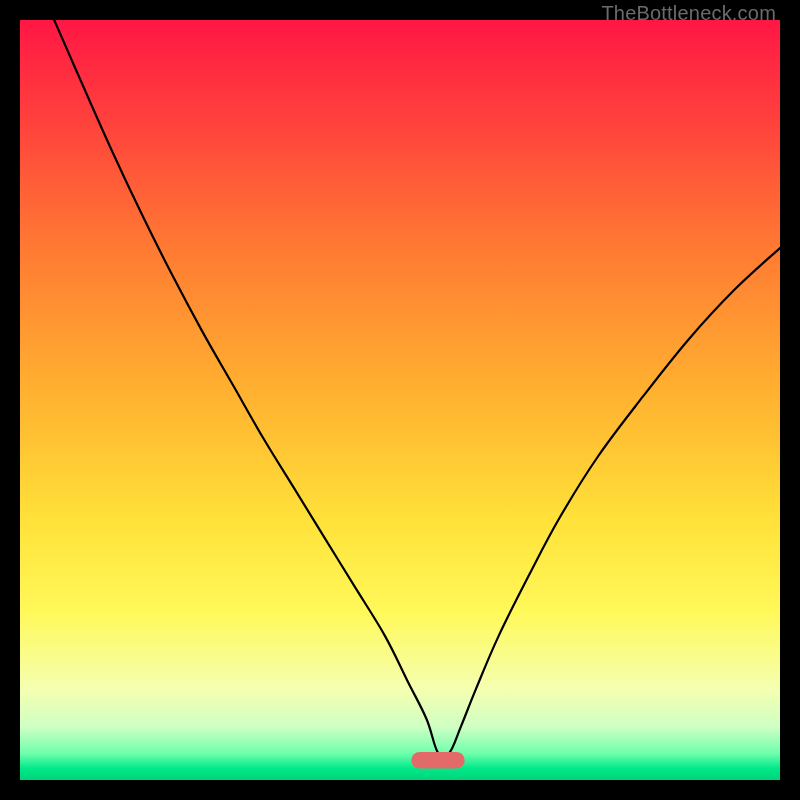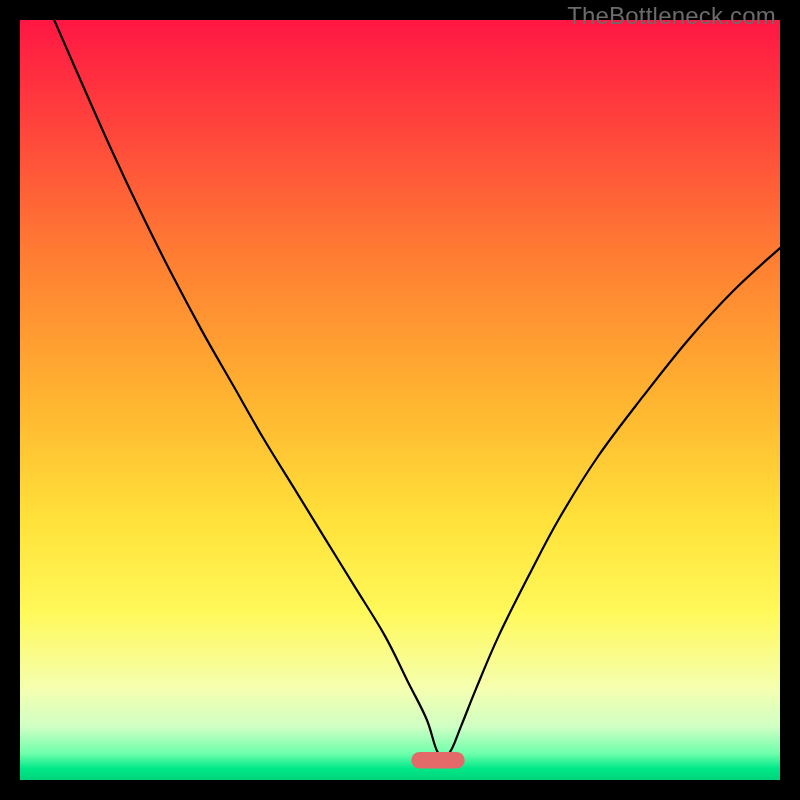--- a/index.html
+++ b/index.html
@@ -23,21 +23,21 @@
     position: absolute;
     left: 0;
     top: 0;
     width: 760px;
     height: 760px;
   }
   .watermark {
     position: absolute;
     top: 2px;
     right: 24px;
-    font-size: 24px;
+    font-size: 20px;
     color: #6b6b6b;
     font-weight: 500;
     letter-spacing: 0.2px;
     user-select: none;
   }
   svg { display: block; }
 </style>
 </head>
 <body>
 

